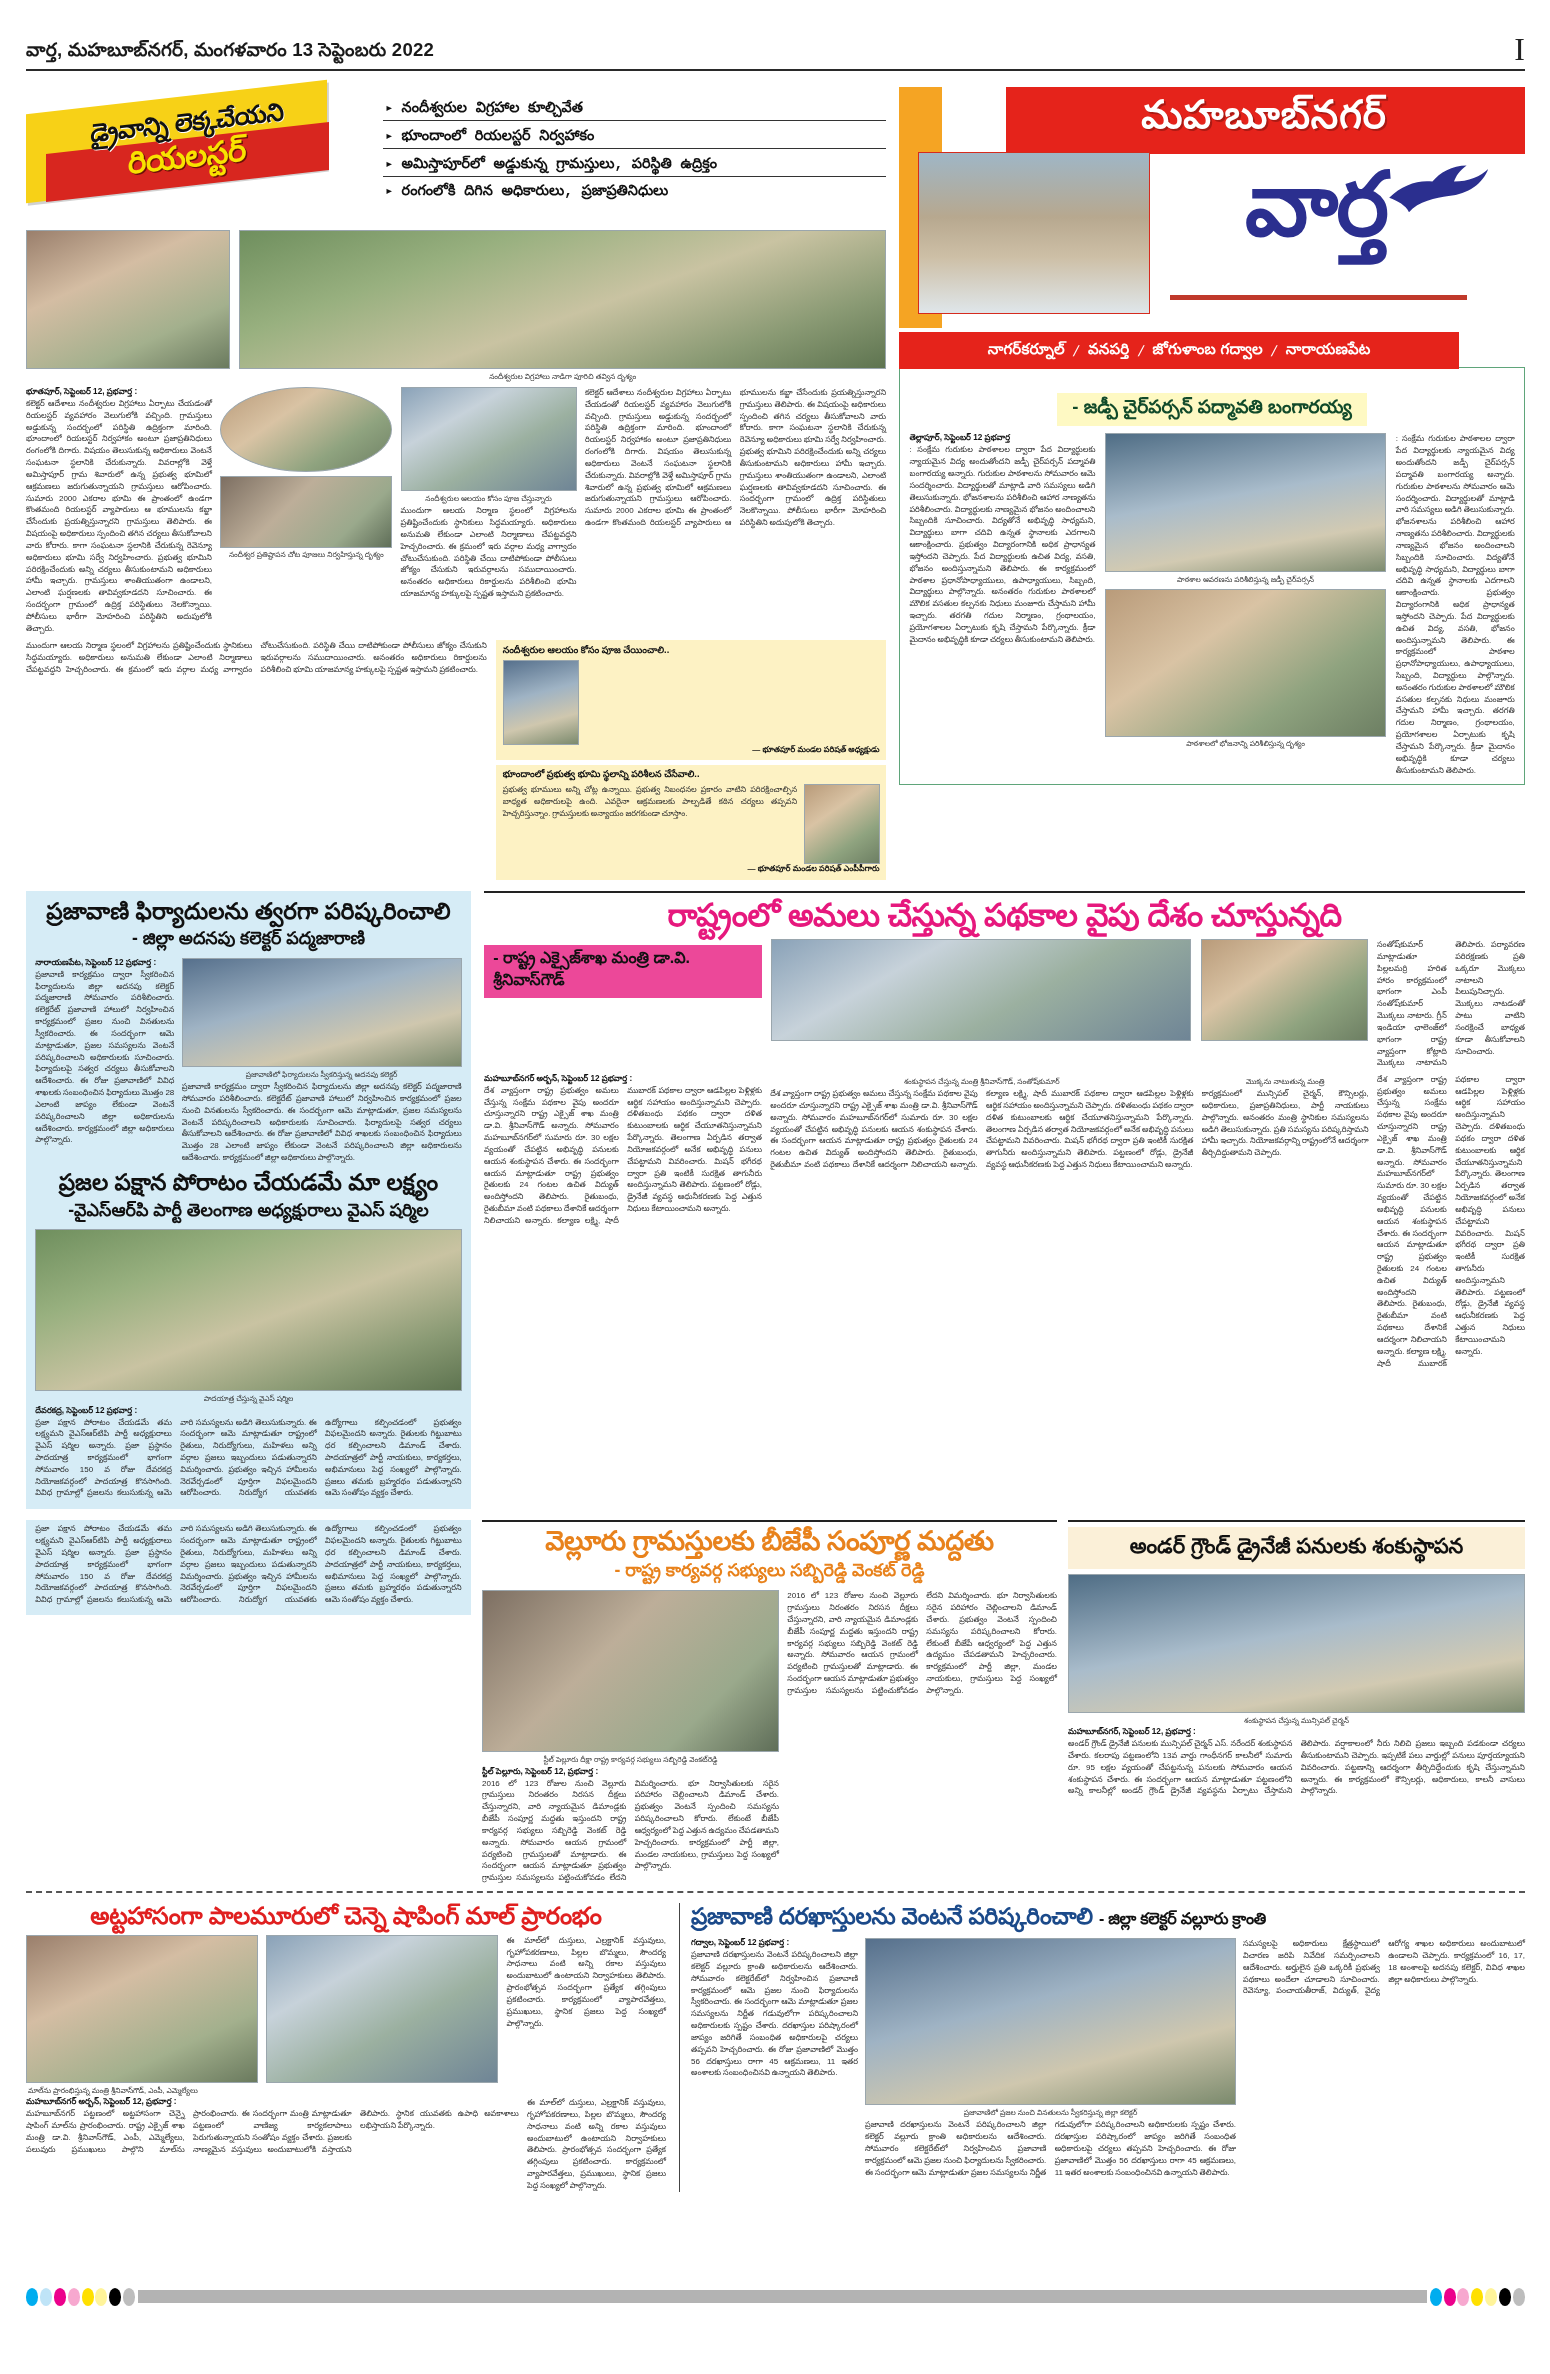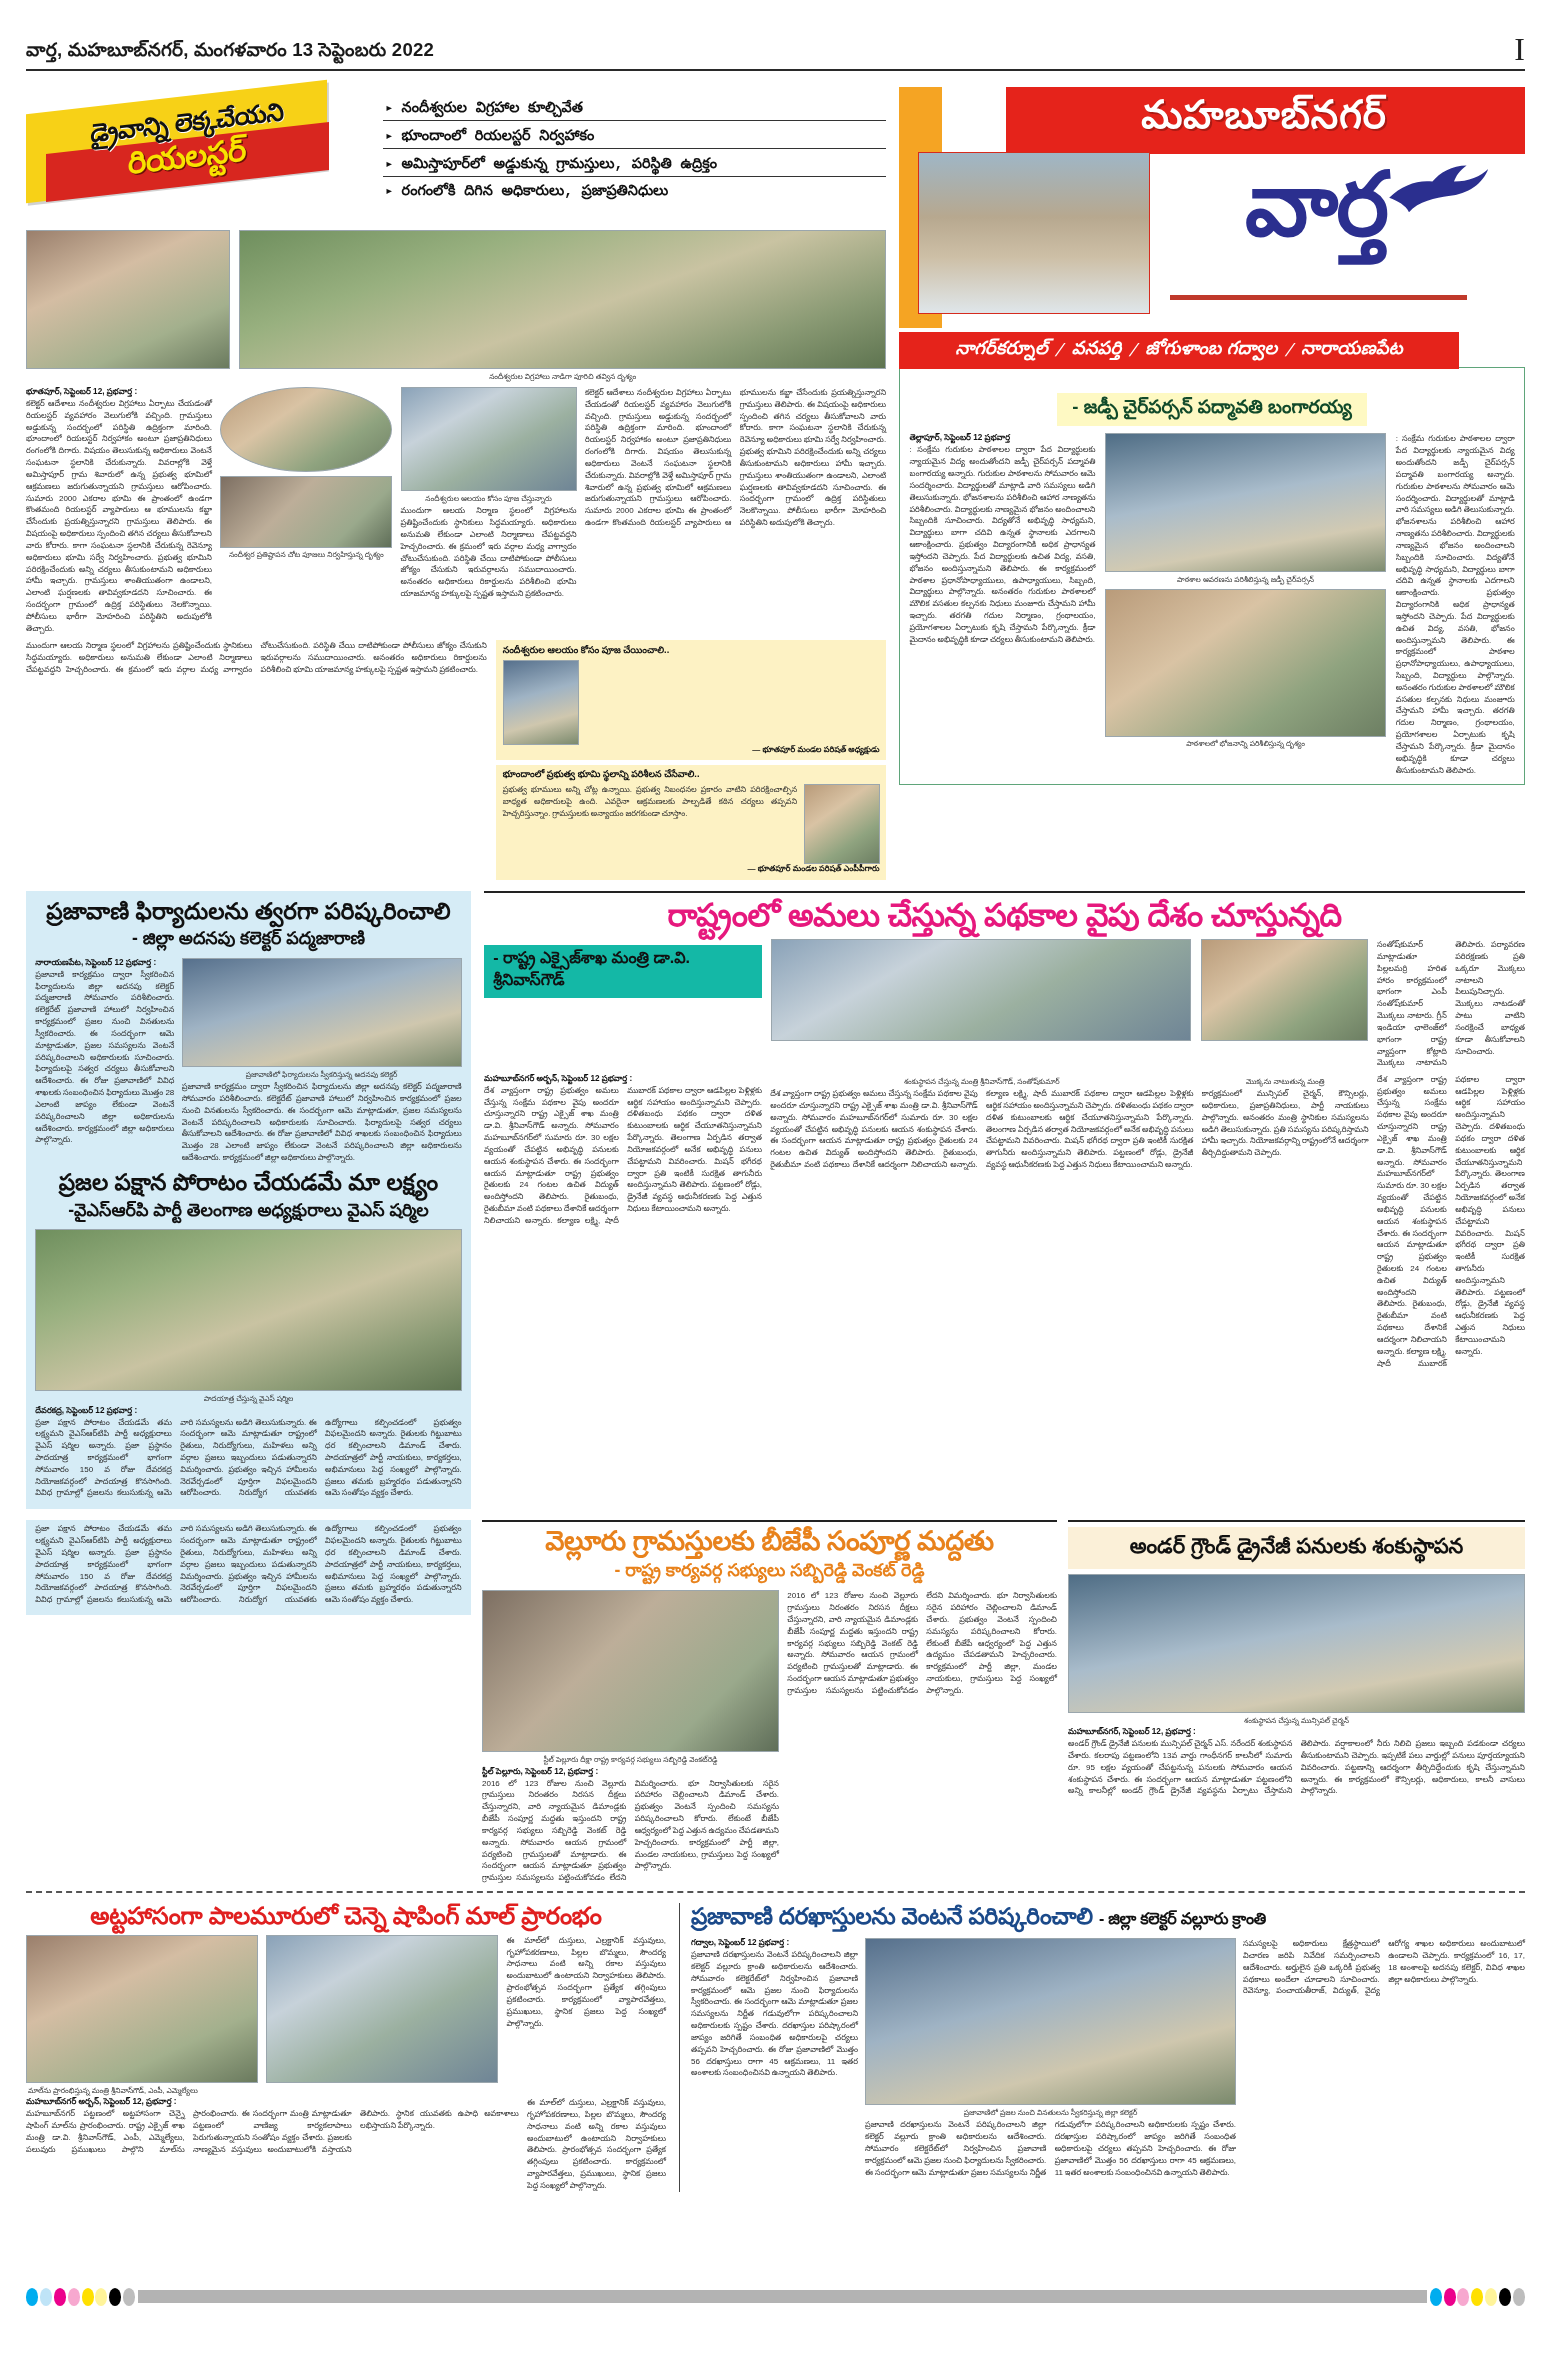--- a/index.html
+++ b/index.html
@@ -94,22 +94,22 @@
   .mh-photo{ position:absolute; left:18.6px; top:72px; width:232px; height:162px; }
   .mh-title{
     position:absolute; left:264px; top:82px; width:306px; text-align:center;
     font-size:89px; font-weight:800; color:#2b2f8f; line-height:.95;
     letter-spacing:-1.9px;
   }
   .dove{ position:absolute; right:35px; top:78px; width:108px; height:58px; }
   .mh-blue-underline{ position:absolute; left:271px; top:215px; width:297px; height:4.6px; background:#c0392b;}
   .mh-editions{
     position:absolute; left:0; top:252px; width:560px; height:37px; background:#e5231b;
-    color:#fff; font-size:18px; font-weight:700; display:flex; align-items:center;
-    justify-content:center; gap:9.3px; letter-spacing:0.2px;font-style:italic;
+    color:#fff; font-size:15px; font-weight:700; display:flex; align-items:center;
+    justify-content:center; gap:9.3px; letter-spacing:0.2px;
   }
   .mh-editions span.sep{ color:#fff; font-weight:400; transform:skewX(-14deg); }
 
   
   .green-box{ border:1.9px solid #5fa57a; padding:7.4px 9.3px 7.4px; margin-top:9.3px; }
   .green-head{
     text-align:center; font-size:27px; font-weight:800; color:#19a04a; line-height:1.1;
     letter-spacing:-0.4px;
   }
   .green-sub{
@@ -128,21 +128,21 @@
   .bluebox{ background:#d6ecf6; padding:7.4px 9.3px 9.3px; }
   .blue-head{ text-align:center; font-size:23px; font-weight:700; color:#111; line-height:1.15;}
   .blue-sub{ text-align:center; font-size:17.6px; font-weight:700; color:#111; margin-top:3.7px;}
 
   .pink-band{ border-top:2.3px solid #222; padding-top:5.6px; }
   .pink-head{
     text-align:center; font-size:32px; font-weight:800; color:#e6187d; line-height:1.1;
     letter-spacing:-0.6px;
   }
   .pink-sub{
-    background:#14b8a6; color:#111; font-size:16px; font-weight:700;
+    background:#ec4899; color:#111; font-size:16px; font-weight:700;
     padding:4.6px 9.3px; display:inline-block; margin-top:5.6px;
   }
 
   
   .low-wrap{ display:flex; gap:11px; margin-top:11px; }
   .low-a{ width:445px; }
   .low-b{ width:575px; }
   .low-c{ flex:1; }
   .orange-head{
     text-align:center; font-size:27px; font-weight:800; color:#e8821c; line-height:1.1;

